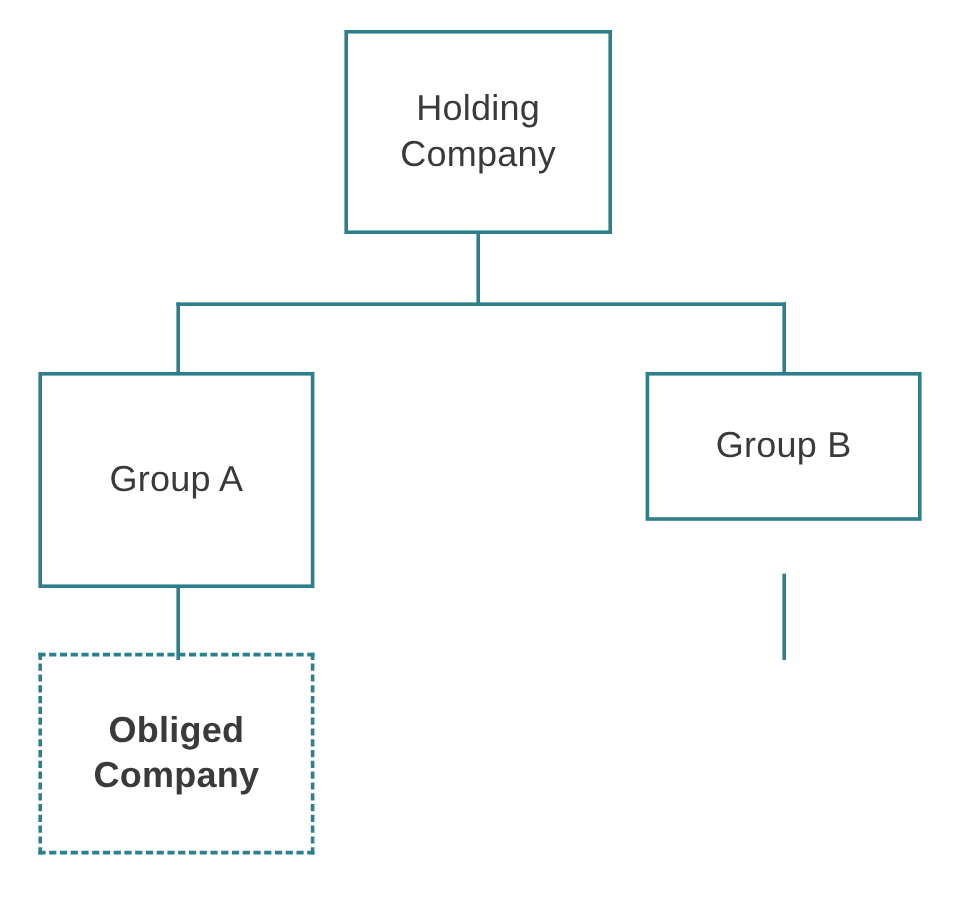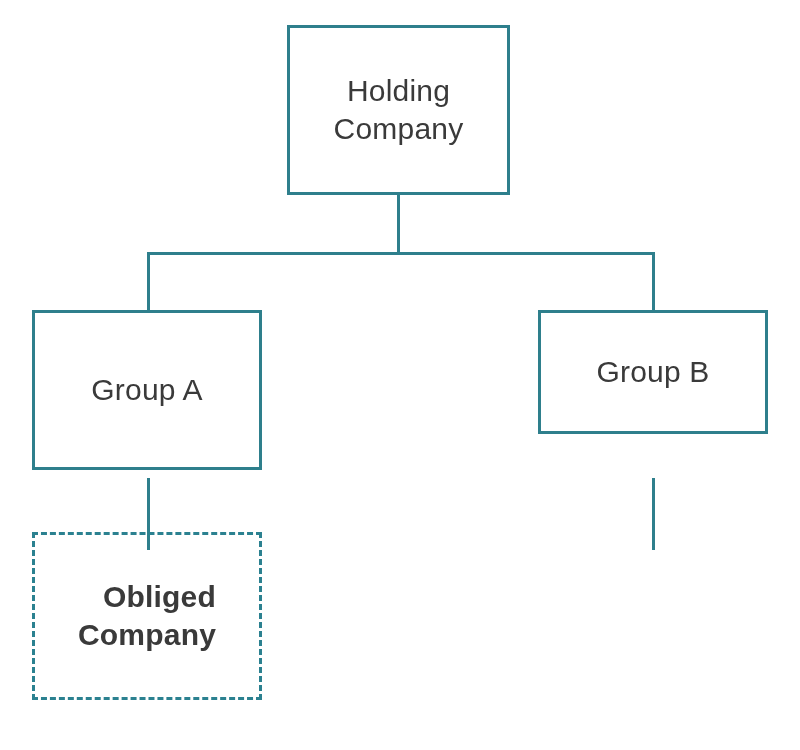--- a/index.html
+++ b/index.html
@@ -52,23 +52,23 @@
   .conn {
     position: absolute;
     background: #2e7f8c;
     z-index: 1;
   }
   .conn-v { width: 3px; }
   .conn-h { height: 3px; }
 
   
   #node-holding      { left: 287px; top: 25px;  width: 223px; height: 170px; }
-  #node-group-a      { left: 32px;  top: 310px; width: 230px; height: 160px; }
+  #node-group-a      { left: 32px;  top: 310px; width: 230px; height: 180px; }
   #node-group-b      { left: 538px; top: 310px; width: 230px; height: 124px; }
-  #node-obliged      { left: 32px;  top: 532px; width: 230px; height: 168px; text-align: right; }
+  #node-obliged      { left: 32px;  top: 544px; width: 230px; height: 168px; }
   #node-subsidiaries { left: 538px; top: 548px; width: 232px; height: 168px; }
 
   #conn-holding-down { left: 397px; top: 195px; height: 59px; }
   #conn-bus          { left: 147px; top: 252px; width: 508px; }
   #conn-left-down    { left: 147px; top: 252px; height: 60px; }
   #conn-right-down   { left: 652px; top: 252px; height: 60px; }
   #conn-a-obliged    { left: 147px; top: 478px; height: 72px; }
   #conn-b-subs       { left: 652px; top: 478px; height: 72px; }
 </style>
 </head>

